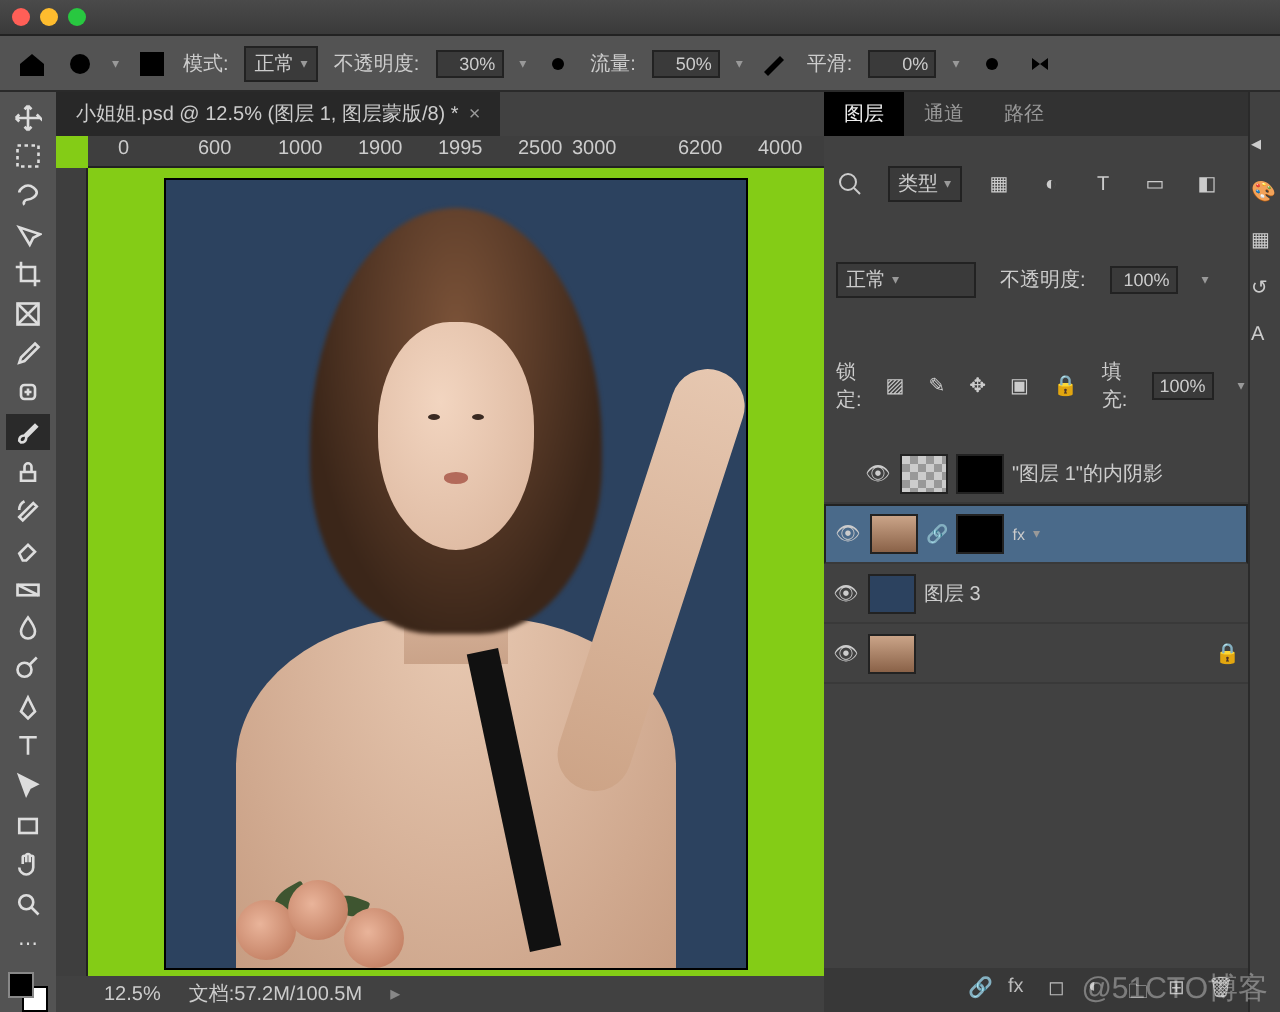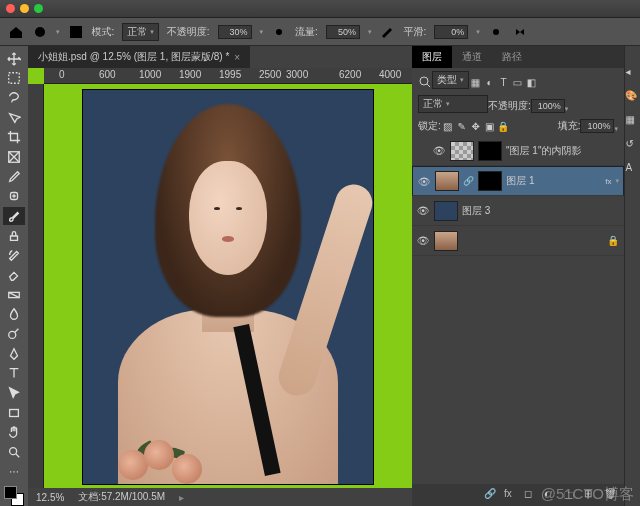--- a/index.html
+++ b/index.html
@@ -37,27 +37,27 @@
 .lips{position:absolute;top:66%;left:42%;width:16%;height:5%;background:#b36a5a;border-radius:50%}
 .neck{position:absolute;top:42%;left:40%;width:20%;height:18%;background:linear-gradient(#e4c4ad,#caa389)}
 .shoulders{position:absolute;top:54%;left:8%;right:8%;height:46%;background:radial-gradient(ellipse at 50% 0%,#e8c9b2,#c79d82);border-radius:42% 42% 0 0}
 .strap{position:absolute;top:58%;left:58%;width:6%;height:40%;background:#111;transform:rotate(-12deg)}
 .arm{position:absolute;top:20%;right:6%;width:14%;height:58%;background:linear-gradient(#e6c7b0,#cda487);border-radius:40px;transform:rotate(18deg)}
 .flowers{position:absolute;bottom:0;left:8%;width:48%;height:22%}
 .rose{position:absolute;width:30px;height:30px;border-radius:50%;background:radial-gradient(circle at 40% 40%,#e9b49a,#b97255)}
 .rose.r1{left:0;bottom:4px}.rose.r2{left:26px;bottom:14px}.rose.r3{left:54px;bottom:0}
 .leaf{position:absolute;width:18px;height:10px;background:#3e5530;border-radius:60% 10% 60% 10%}
 .leaf.l1{left:18px;bottom:30px;transform:rotate(-30deg)}.leaf.l2{left:48px;bottom:26px;transform:rotate(20deg)}
-.statusbar{height:18px;background:#414141;display:flex;align-items:center;padding:0 8px;gap:14px;font-size:9px;color:#bbb}
+.statusbar{height:18px;background:#414141;display:flex;align-items:center;padding:0 24px;gap:14px;font-size:9px;color:#bbb}
 .panels{width:212px;background:#414141;display:flex;flex-direction:column}
 .panel-tabs{height:22px;background:#323232;display:flex;align-items:flex-end}
 .ptab{padding:4px 10px;font-size:10px;color:#999;cursor:pointer}
 .ptab.active{background:#000000;color:#eee}
 .panel-body{flex:1;display:flex;flex-direction:column}
-.prow{display:flex;align-items:flex-end;padding:3px 6px;gap:0}
+.prow{display:flex;align-items:center;padding:15px 6px;gap:12px}
 .prow .ico{width:14px;height:14px;display:flex;align-items:center;justify-content:center;color:#ccc}
 .layers{flex:1;overflow:auto}
 .layer{display:flex;align-items:center;height:30px;padding:0 4px;gap:4px;border-bottom:1px solid #393939}
 .layer.sel{background:#4a6a8a}
 .layer.indent{padding-left:20px}
 .eye-ico{width:14px;text-align:center;cursor:pointer}
 .thumb{width:24px;height:20px;background:#777;border:1px solid #222;display:flex;align-items:center;justify-content:center;font-size:9px}
 .thumb.trans{background:repeating-conic-gradient(#999 0 25%,#ccc 0 50%) 0 0/8px 8px}
 .thumb.mask{background:#000}
 .thumb.portrait{background:linear-gradient(#caa488,#8a6248)}
@@ -353,21 +353,20 @@
           <div class="eye-ico">👁</div>
           <div class="thumb trans"></div>
           <div class="thumb mask"></div>
           <span class="lname">"图层 1"的内阴影</span>
         </div>
         <div class="layer sel">
           <div class="eye-ico">👁</div>
           <div class="thumb portrait"></div>
           <span class="link-ico">🔗</span>
           <div class="thumb mask"></div>
-          <span class="lname">图层 1</span>
           <span style="font-size:8px">fx</span>
         </div>
         <div class="layer">
           <div class="eye-ico">👁</div>
           <div class="thumb blue"></div>
           <span class="lname">图层 3</span>
         </div>
         <div class="layer">
           <div class="eye-ico">👁</div>
           <div class="thumb portrait"></div>

